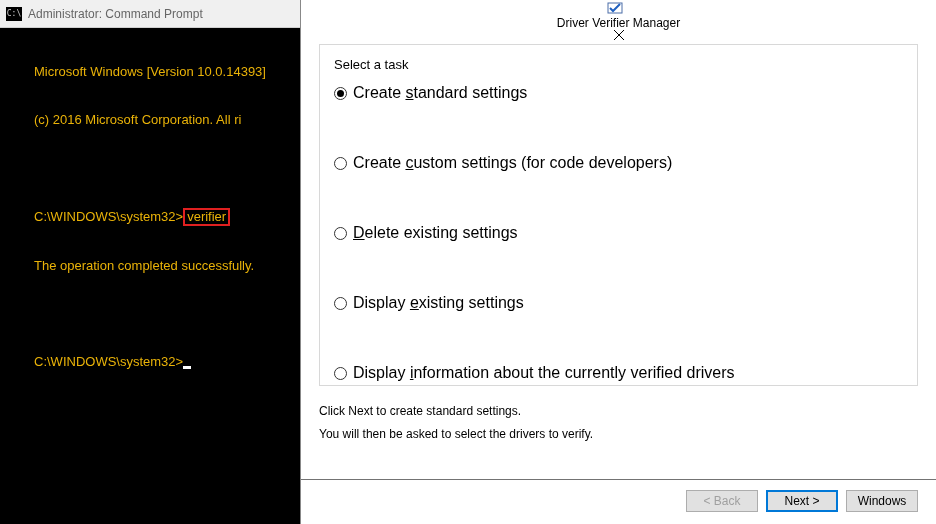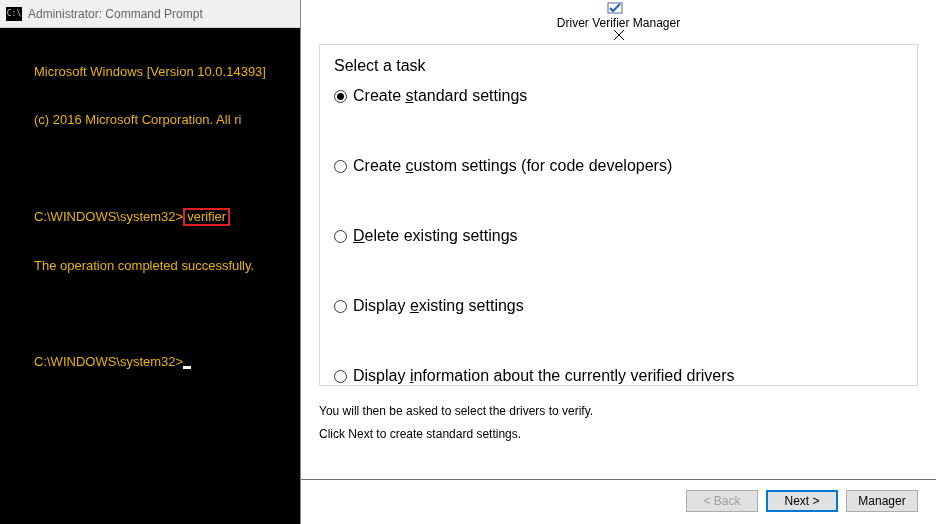--- a/index.html
+++ b/index.html
@@ -17,21 +17,21 @@
     
     
     .dialog { position: absolute; left: 300px; top: 0; width: 636px; height: 524px; background: #fff; border-left: 1px solid #888; }
     .dlg-titlebar { height: 28px; display: flex; align-items: center; padding: 0 8px; flex-direction: column; }
     .dlg-icon { width: 16px; height: 16px; margin-right: 8px; display: flex; align-items: center; justify-content: center; }
     .dlg-title { font-size: 12px; color: #000; flex: 1; }
     .dlg-close { width: 40px; height: 28px; display: flex; align-items: center; justify-content: center; cursor: pointer; font-size: 14px; }
     
     .dlg-body { padding: 0 18px; }
     .fieldset { border: 1px solid #d8d8d8; margin-top: 16px; padding: 12px 14px 12px 14px; height: 342px; }
-    .fieldset-label { font-size: 16px; color: #000; margin-bottom: 12px; }
+    .fieldset-label { font-size: 13px; color: #000; margin-bottom: 12px; }
     
     .radio-row { display: flex; align-items: center; margin-bottom: 52px; }
     .radio-row:last-child { margin-bottom: 0; }
     .radio { width: 13px; height: 13px; border: 1px solid #333; border-radius: 50%; margin-right: 6px; display: flex; align-items: center; justify-content: center; flex-shrink: 0; }
     .radio.checked::after { content: ''; width: 7px; height: 7px; background: #000; border-radius: 50%; }
     .radio-label { font-size: 16px; color: #000; }
     .underline-char { text-decoration: underline; }
     
     .instructions { margin-top: 14px; font-size: 12px; color: #000; line-height: 1.9; }
     
@@ -99,23 +99,23 @@
         <span class="radio-label"><span>Display </span><span class="underline-char">e</span><span>xisting settings</span></span>
       </div>
 
       <div class="radio-row">
         <div class="radio"></div>
         <span class="radio-label"><span>Display </span><span class="underline-char">i</span><span>nformation about the currently verified drivers</span></span>
       </div>
     </div>
 
     <div class="instructions">
+      <div>Click Next to create standard settings.</div>
       <div>You will then be asked to select the drivers to verify.</div>
-      <div>Click Next to create standard settings.</div>
     </div>
   </div>
 
   <div class="dlg-footer">
     <button class="btn disabled">&lt; Back</button>
     <button class="btn primary">Next &gt;</button>
-    <button class="btn">Manager</button>
+    <button class="btn">Windows</button>
   </div>
 </div>
 
 </body></html>

